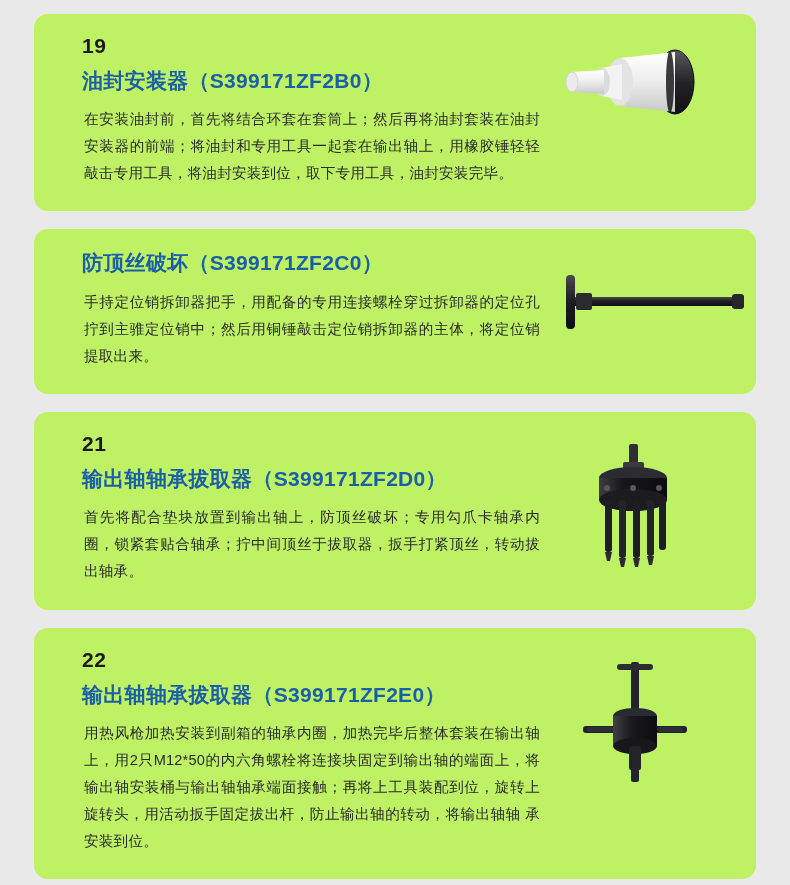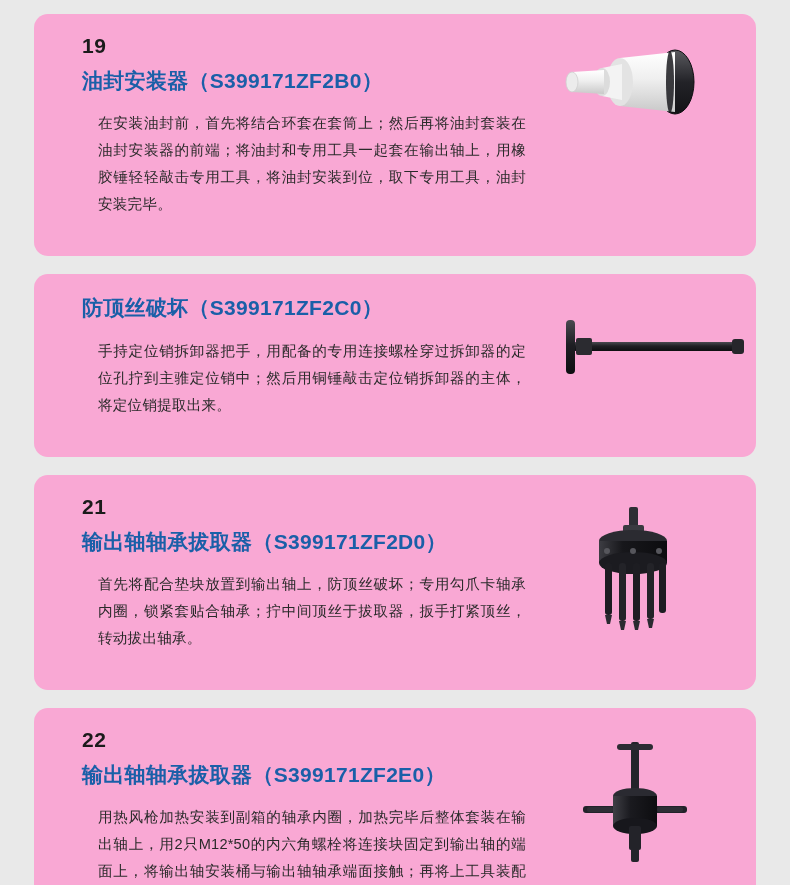--- a/index.html
+++ b/index.html
@@ -15,21 +15,21 @@
   }
   .page {
     width: 790px;
     min-height: 885px;
     background: #e9e9e9;
     padding: 0;
     box-sizing: border-box;
   }
   .card {
     position: relative;
-    background: #f9a8d4;
+    background: #bef264;
     border-radius: 14px;
     margin: 0 34px 18px 34px;
     padding: 20px 26px 22px 48px;
     box-sizing: border-box;
     min-height: 60px;
     overflow: hidden;
   }
   .card:first-child { margin-top: 14px; }
   .card-inner {
     display: flex;
@@ -61,21 +61,21 @@
     font-weight: bold;
     color: #1a5fa8;
     line-height: 1.3;
     margin: 0 0 12px 0;
     letter-spacing: 0.3px;
   }
   .desc {
     font-size: 14.6px;
     color: #2a2a2a;
     line-height: 1.85;
-    margin: 16px;
+    margin: 2px;
     text-align: justify;
     letter-spacing: 0.2px;
   }
   svg { display: block; }
 </style>
 </head>
 <body>
 
 <div class="page">
 

